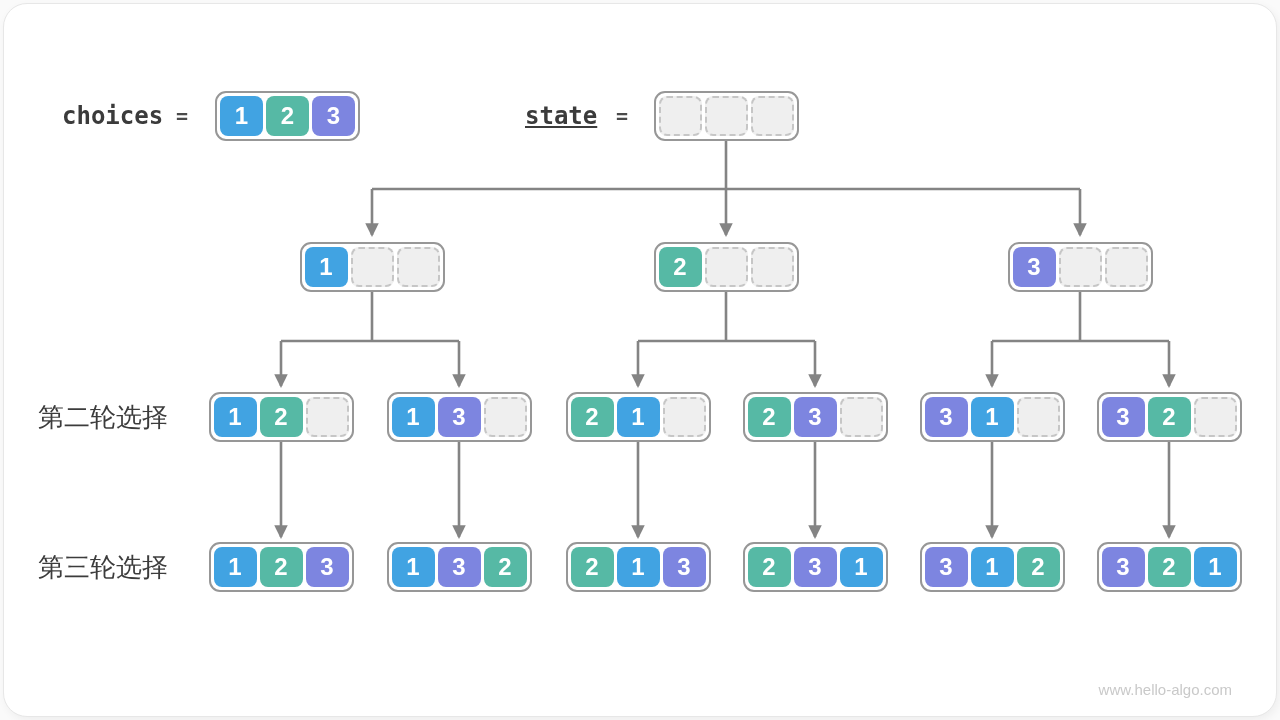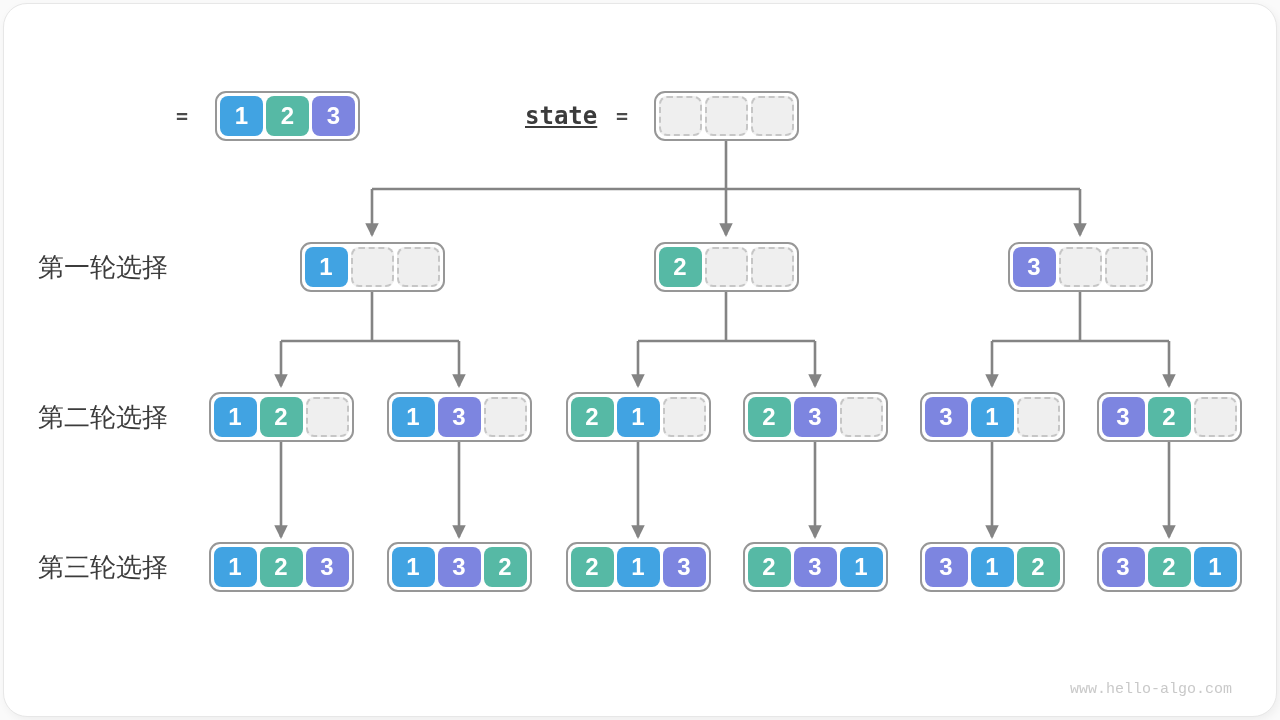--- a/index.html
+++ b/index.html
@@ -9,21 +9,21 @@
   .hdr-label{position:absolute;height:50px;line-height:50px;font-family:"DejaVu Sans Mono","Liberation Mono",monospace;
     font-weight:bold;font-size:24px;color:#3b3b3b;white-space:nowrap;}
   .eq{position:absolute;height:50px;line-height:50px;font-family:"DejaVu Sans Mono","Liberation Mono",monospace;
     font-weight:bold;font-size:20px;color:#4a4a4a;}
   .array-node{position:absolute;width:145px;height:50px;background:#ffffff;border:2px solid #979797;
     border-radius:11px;box-sizing:border-box;display:flex;align-items:center;justify-content:center;gap:3px;}
   .cell{width:43px;height:40px;border-radius:8px;box-sizing:border-box;display:flex;align-items:center;
     justify-content:center;color:#ffffff;font-size:24px;font-weight:bold;font-family:"Liberation Sans",sans-serif;}
   .cell.empty{background:#efefef;border:2px dashed #c6c6c6;}
   .row-label{position:absolute;left:34px;height:50px;line-height:50px;font-size:26px;color:#3c3c3c;white-space:nowrap;}
-  .watermark{position:absolute;right:44px;bottom:18px;font-family:Liberation Mono, monospace;
+  .watermark{position:absolute;right:44px;bottom:18px;font-family:Liberation Sans, sans-serif;
     font-size:15px;color:#c9c9c9;}
   svg.connectors{position:absolute;left:0;top:0;z-index:1;}
   .nodes-layer{position:absolute;left:0;top:0;width:100%;height:100%;z-index:2;}
 </style>
 </head>
 <body>
 
 <div class="card">
 
   <svg class="connectors" width="1280" height="720">
@@ -56,36 +56,36 @@
       <path d="M455,438 L455,533" marker-end="url(#arrow)"></path>
       <path d="M634,438 L634,533" marker-end="url(#arrow)"></path>
       <path d="M811,438 L811,533" marker-end="url(#arrow)"></path>
       <path d="M988,438 L988,533" marker-end="url(#arrow)"></path>
       <path d="M1165,438 L1165,533" marker-end="url(#arrow)"></path>
     </g>
   </svg>
 
   <div class="nodes-layer">
 
+    <div class="hdr-label" style="left:58px;top:87px;">choices</div>
     <div class="eq" style="left:172px;top:87px;">=</div>
     <div class="array-node" style="left:211px;top:87px;" id="choices-box">
         <div class="cell" style="background: rgb(65, 163, 226);">1</div>
         <div class="cell" style="background: rgb(86, 185, 165);">2</div>
         <div class="cell" style="background: rgb(125, 133, 224);">3</div>
       </div>
 
     <div class="hdr-label" style="left:521px;top:87px;text-decoration:underline;">state</div>
     <div class="eq" style="left:612px;top:87px;">=</div>
     <div class="array-node" style="left:650px;top:87px;" id="state-box">
         <div class="cell empty"></div>
         <div class="cell empty"></div>
         <div class="cell empty"></div>
       </div>
 
-    <div class="row-label" style="top:238px;">第一轮选择</div>
     <div class="row-label" style="top:538px;">第三轮选择</div>
     <div class="row-label" style="top:388px;">第二轮选择</div>
 
     <div id="tree-nodes">
         <div class="array-node" style="left: 295.5px; top: 238px;">
           <div class="cell" style="background: rgb(65, 163, 226);">1</div>
           <div class="cell empty"></div>
           <div class="cell empty"></div>
         </div>
         <div class="array-node" style="left: 649.5px; top: 238px;">

